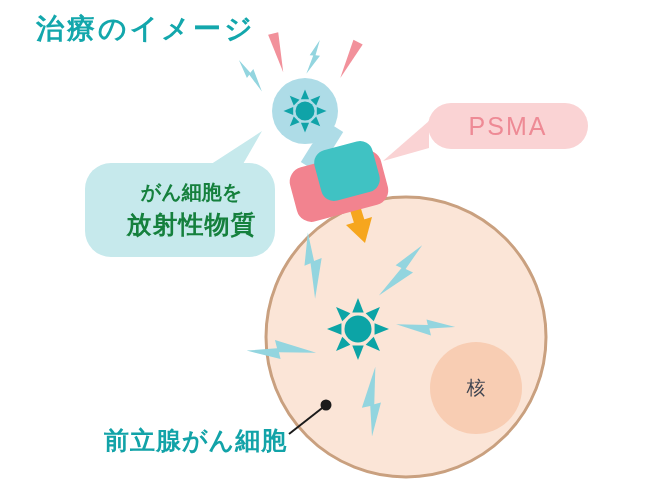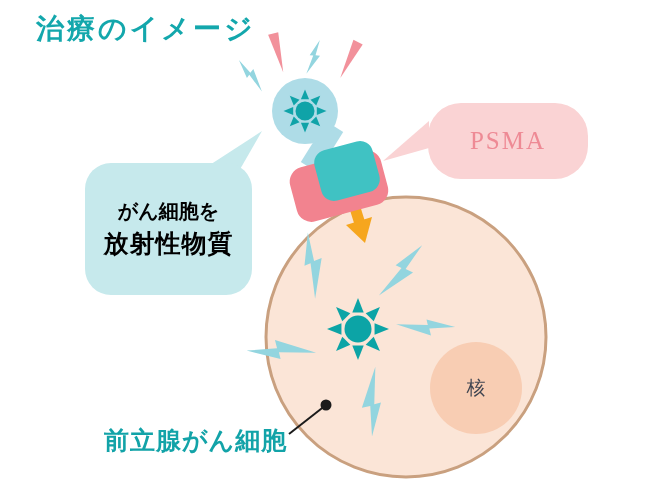--- a/index.html
+++ b/index.html
@@ -1,38 +1,38 @@
 <!DOCTYPE html>
 <html><head>
 <meta charset="utf-8">
 <style>
   html,body{margin:0;padding:0;background:#fff;}
   #canvas{
     position:relative;width:648px;height:485px;background:#ffffff;
-    overflow:hidden;font-family:Liberation Serif, serif;border-radius:31px;
+    overflow:hidden;font-family:Liberation Sans, sans-serif;border-radius:31px;
   }
   #art{position:absolute;left:0;top:0;z-index:1;}
   .txt{position:absolute;z-index:2;}
   .page-title{
     left:36px;top:10px;font-size:28px;font-weight:bold;color:#13a7ac;letter-spacing:3px;
   }
   .attack-bubble{
-    left:85px;top:163px;width:167px;height:132px;border-radius:26px;background:#c6e9ec;
+    left:85px;top:163px;width:167px;height:94px;border-radius:26px;background:#c6e9ec;
     display:flex;flex-direction:column;align-items:center;justify-content:center;
-    color:#000000;text-align:center;
+    color:#15803d;text-align:center;padding-left:23px;
   }
   .attack-line{font-size:20px;font-weight:bold;line-height:1.2;}
   .attack-strong{font-size:25px;font-weight:bold;margin-top:4px;letter-spacing:1px;}
   .drug-caption{
     left:58px;top:286px;width:224px;text-align:center;color:#4c4742;
     font-size:14px;line-height:1.55;font-weight:500;
   }
   .drug-caption sup{font-size:9px;}
   .psma-bubble{
-    left:428px;top:103px;width:160px;height:76px;border-radius:33px;background:#fad3d4;
+    left:428px;top:103px;width:160px;height:46px;border-radius:33px;background:#fad3d4;
     display:flex;align-items:center;justify-content:center;
     color:#ee8a95;font-size:25px;letter-spacing:2px;font-weight:500;
   }
   .nucleus-label{
     left:446px;top:375px;width:60px;text-align:center;
     color:#3f4450;font-size:19px;font-weight:500;
   }
   .cell-label{
     left:104px;top:424px;font-size:25px;font-weight:bold;color:#12a3a8;letter-spacing:1px;
   }

